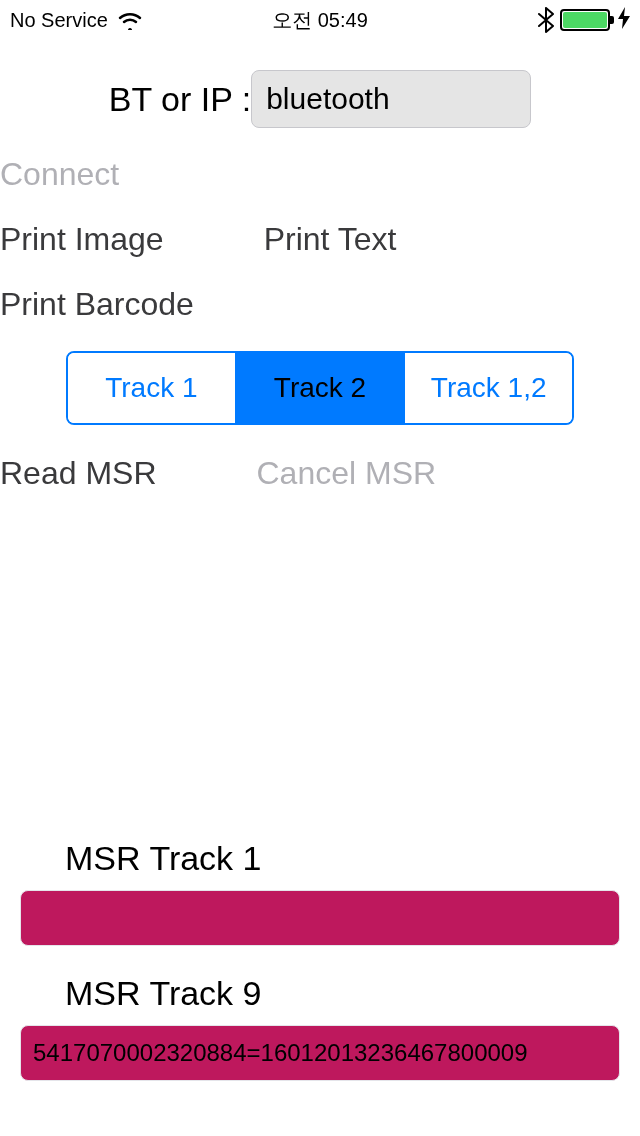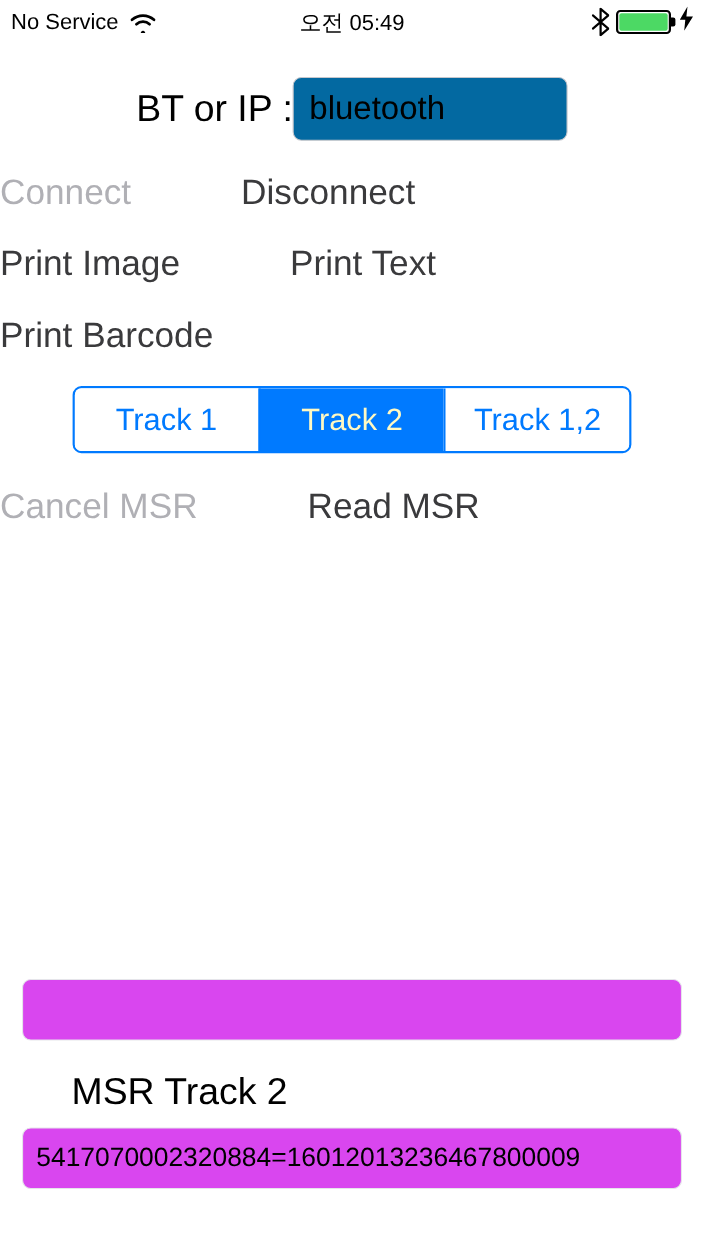--- a/index.html
+++ b/index.html
@@ -85,28 +85,28 @@
       display: flex;
       align-items: center;
       justify-content: center;
       margin-bottom: 28px;
     }
     .label {
       font-size: 34px;
       color: #000;
     }
     .text-input {
-      width: 250px;
+      width: 280px;
       height: 58px;
       border: 1px solid #c7c7cc;
       border-radius: 8px;
       font-size: 30px;
       padding: 0 14px;
       color: #000;
-      background: #0369a1;
+      background: #e5e5e5;
     }
     .button-row {
       display: flex;
       gap: 100px;
       margin-bottom: 28px;
     }
     .button-row.single {
       gap: 0;
     }
     .btn {
@@ -120,60 +120,60 @@
     .btn.disabled {
       color: #b0b0b5;
     }
 
     .segmented {
       display: flex;
       margin: 10px 66px 30px 66px;
       border: 2px solid #007aff;
       border-radius: 8px;
       overflow: hidden;
-      height: 61px;
+      height: 74px;
     }
     .seg {
       flex: 1;
       display: flex;
       align-items: center;
       justify-content: center;
       font-size: 28px;
       color: #007aff;
       background: #fff;
       cursor: pointer;
       border: none;
     }
     .seg + .seg {
       border-left: 2px solid #007aff;
     }
     .seg.selected {
       background: #007aff;
-      color: #fef9c3;
+      color: #000000;
     }
 
     .msr-section {
       position: absolute;
       bottom: 55px;
       left: 0;
       right: 0;
       padding: 0 20px;
     }
     .msr-label {
       font-size: 34px;
       color: #000;
       margin-left: 45px;
       margin-bottom: 12px;
     }
     .msr-field {
       width: 100%;
       height: 56px;
       border: 1px solid #e5e5ea;
       border-radius: 8px;
-      background: #d946ef;
+      background: #be185d;
       font-size: 24px;
       padding: 0 12px;
       display: flex;
       align-items: center;
       margin-bottom: 28px;
       color: #000;
     }
     .msr-field:last-child { margin-bottom: 0; }
   </style>
 </head>
@@ -210,42 +210,42 @@
 
 <div class="content">
 
   <div class="row-input">
     <span class="label">BT or IP :</span>
     <input class="text-input" type="text" value="bluetooth" style="">
   </div>
 
   <div class="button-row">
     <button class="btn disabled">Connect</button>
-    <button class="btn">Disconnect</button>
   </div>
 
   <div class="button-row">
     <button class="btn">Print Image</button>
     <button class="btn">Print Text</button>
   </div>
 
   <div class="button-row single">
     <button class="btn">Print Barcode</button>
   </div>
 
   <div class="segmented">
     <button class="seg">Track 1</button>
     <button class="seg selected">Track 2</button>
     <button class="seg">Track 1,2</button>
   </div>
 
   <div class="button-row">
+    <button class="btn">Read MSR</button>
     <button class="btn disabled">Cancel MSR</button>
-    <button class="btn">Read MSR</button>
   </div>
 
 </div>
 
 <div class="msr-section">
+  <div class="msr-label">MSR Track 1</div>
   <div class="msr-field"></div>
-  <div class="msr-label">MSR Track 2</div>
+  <div class="msr-label">MSR Track 9</div>
   <div class="msr-field">5417070002320884=16012013236467800009</div>
 </div>
 
 </body></html>

